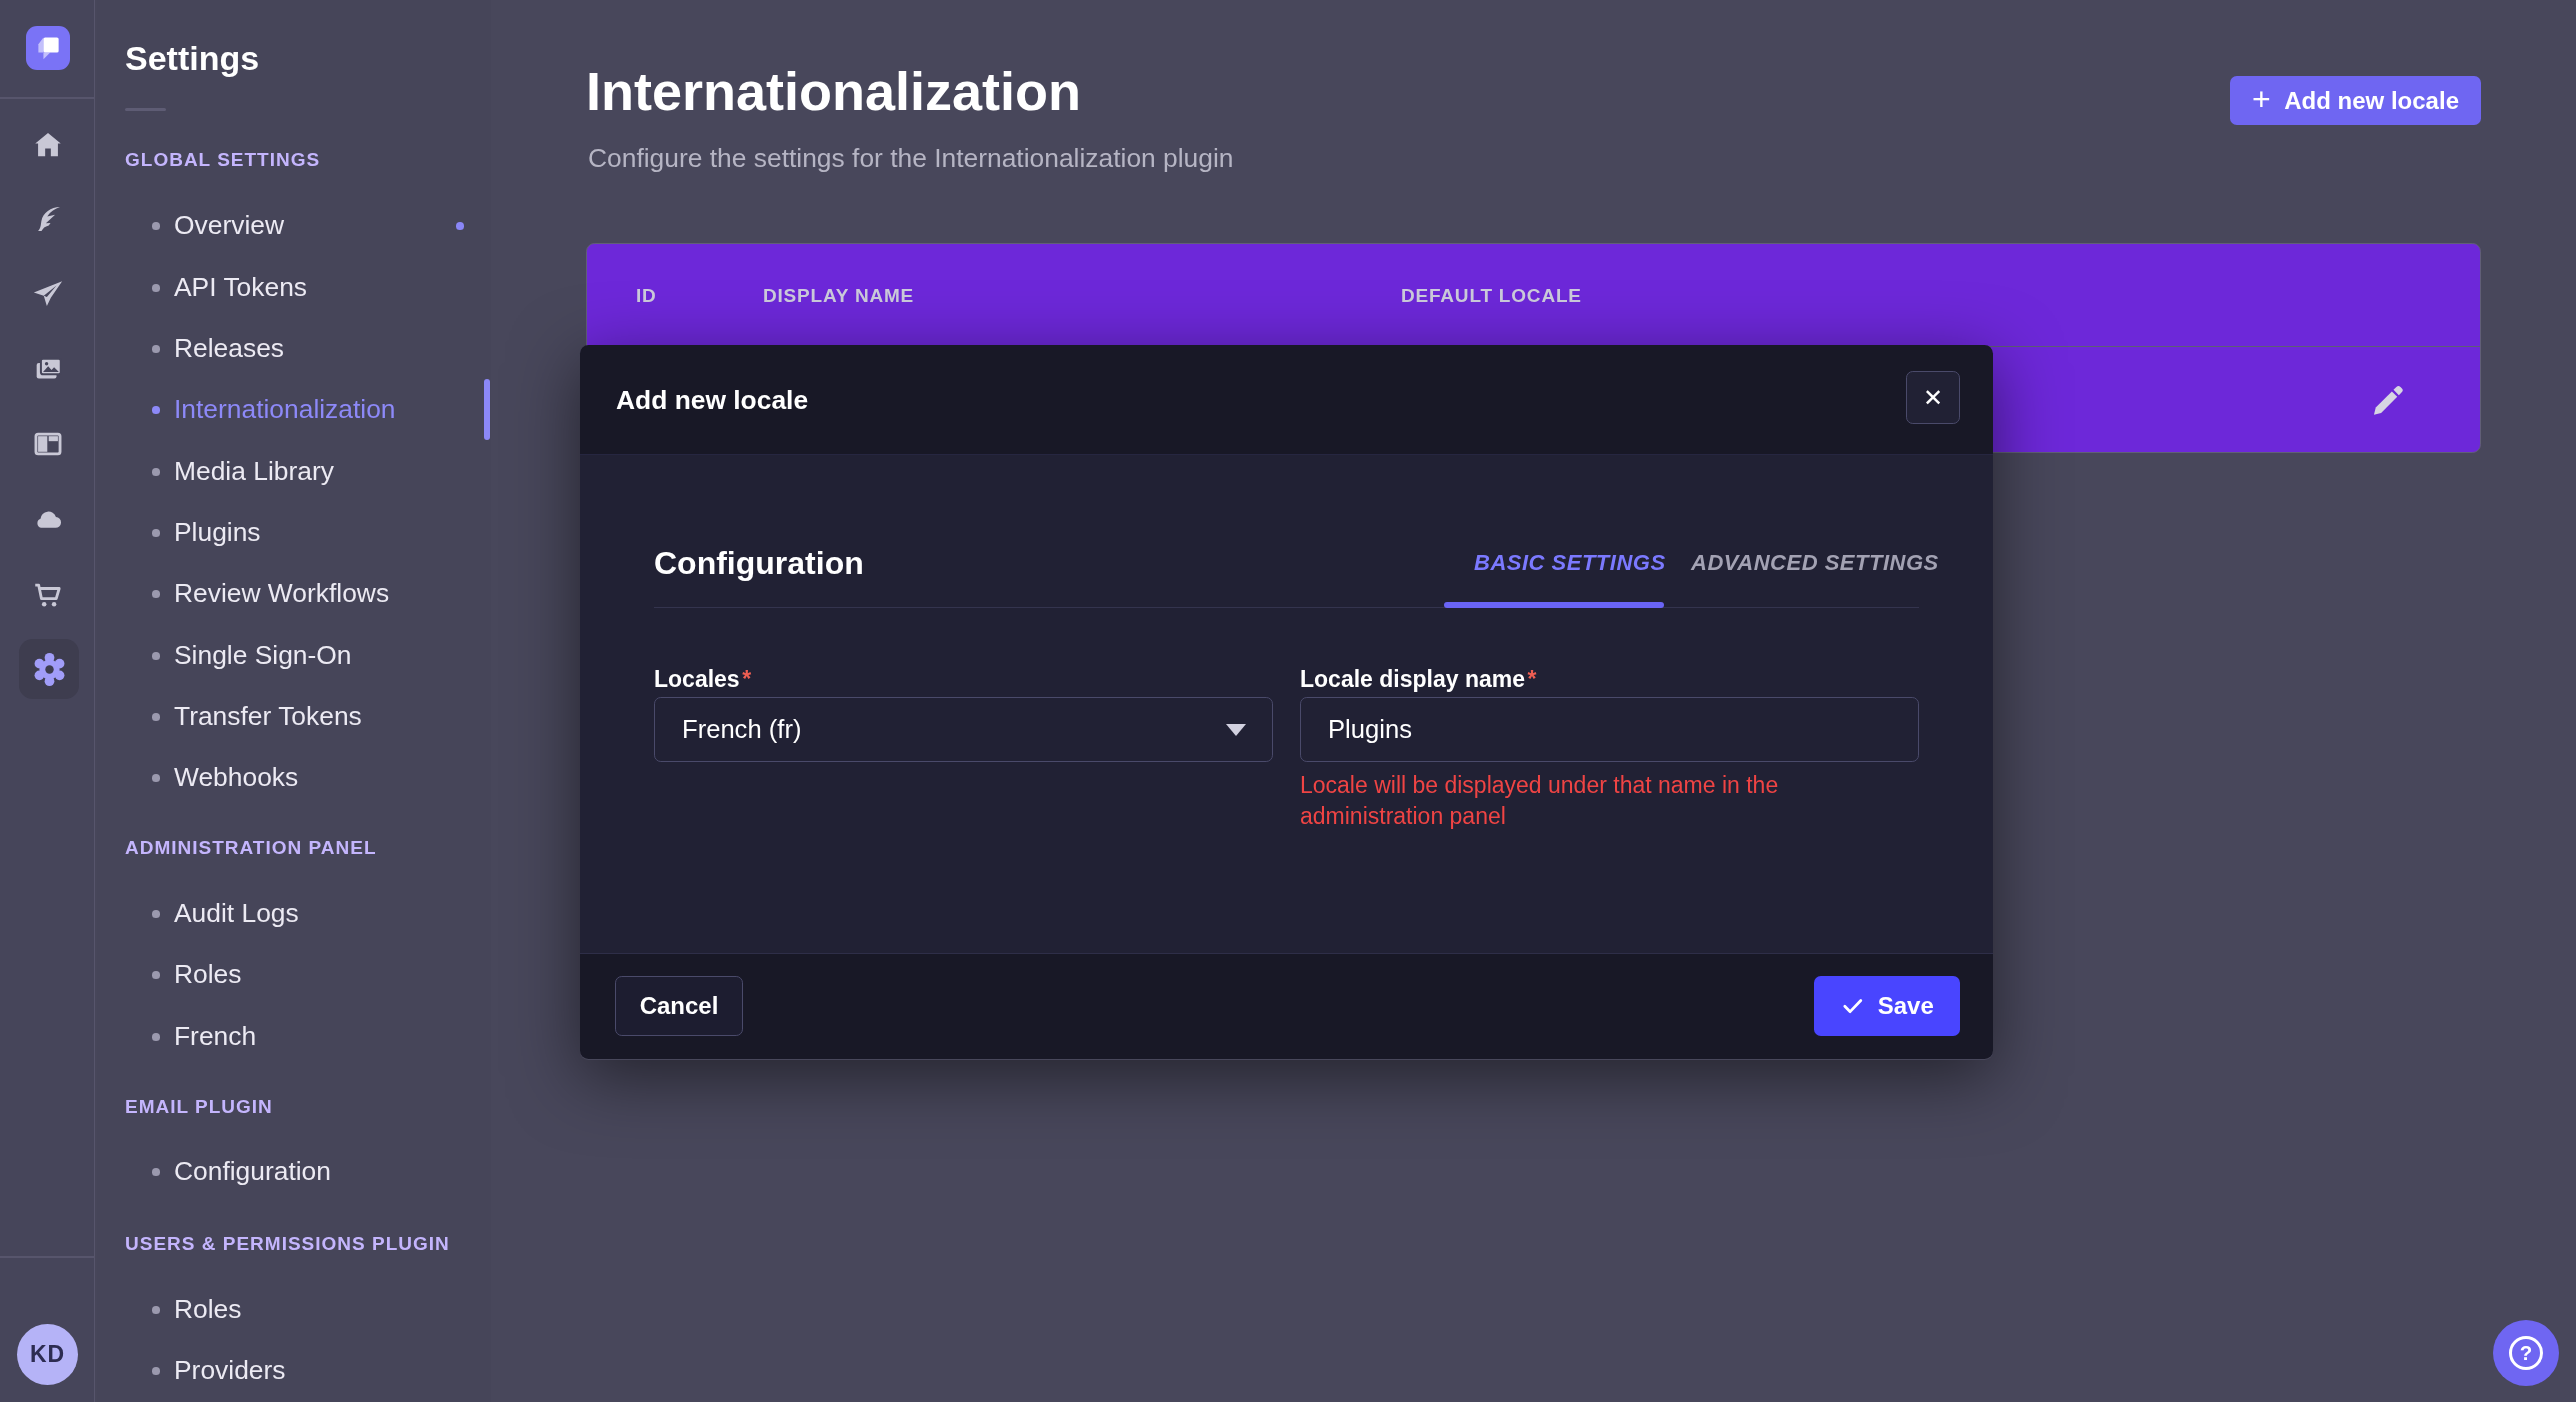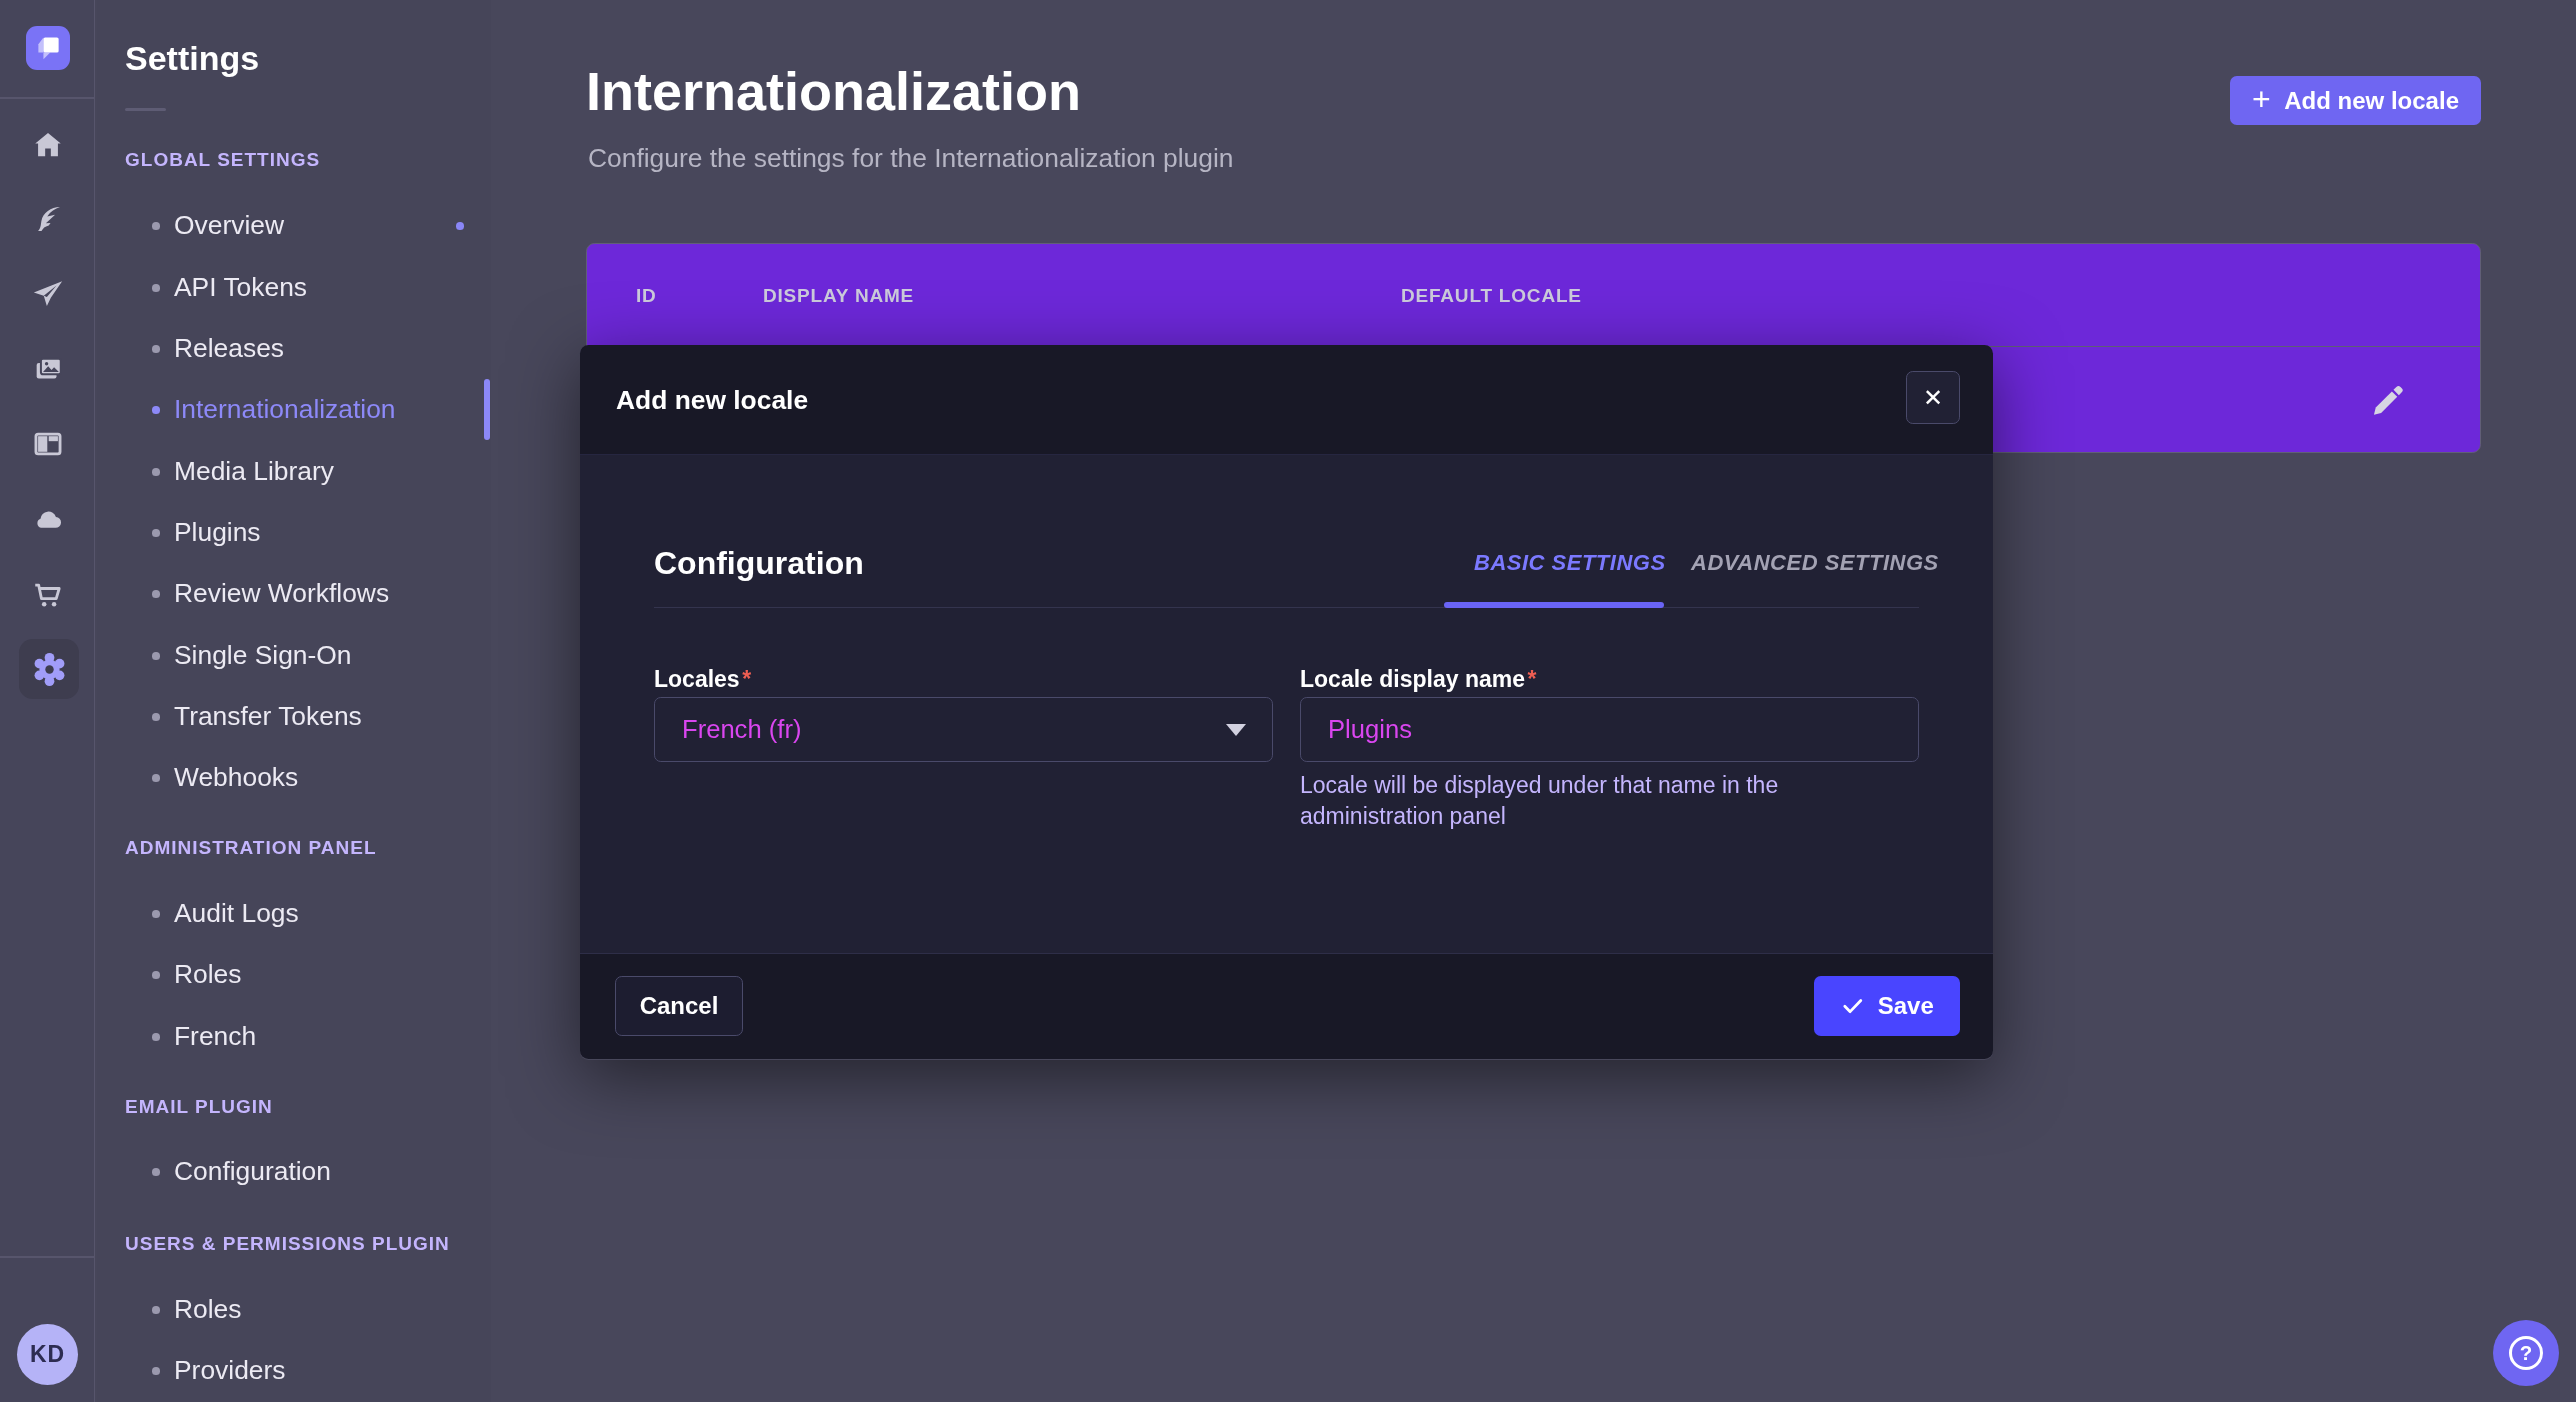--- a/index.html
+++ b/index.html
@@ -50,23 +50,23 @@
   .modal-body { position:absolute; left:0; top:110px; width:100%; height:498px; background:#212134; }
   .cfg-title { position:absolute; left:74px; top:90px; font-size:32px; font-weight:bold; color:#ffffff; }
   .tab { position:absolute; top:95px; font-size:22px; font-weight:bold; letter-spacing:0.5px; cursor:pointer;font-style:italic; }
   .tab.basic { left:894px; color:#7b79ff; }
   .tab.adv { left:1111px; color:#a3a2b3; }
   .tabs-divider { position:absolute; left:74px; top:152px; width:1265px; height:0.9px; background:#34344e; }
   .tab-underline { position:absolute; left:864px; top:147px; width:220px; height:6px; border-radius:3.4px; background:#6a64f5; }
   .field-label { position:absolute; top:211px; font-size:23px; font-weight:bold; color:#ffffff; }
   .field-label .req { color:#ee5e52; margin-left:2.6px; }
   .fbox { position:absolute; top:242px; height:65px; background:#212134; border:0.9px solid #4a4a6a; border-radius:6.8px; cursor:pointer; }
-  .fbox .val { position:absolute; left:27px; top:0; height:63px; line-height:63px; font-size:25.6px; color:#d946ef; }
+  .fbox .val { position:absolute; left:27px; top:0; height:63px; line-height:63px; font-size:25.6px; color:#ffffff; }
   .caret { position:absolute; right:25.6px; top:26.4px; width:0; height:0; border-left:10.2px solid transparent; border-right:10.2px solid transparent; border-top:12.8px solid #d2d1e0; }
-  .hint { position:absolute; left:720px; top:315px; width:596px; font-size:23px; line-height:31px; color:#c4b5fd; }
+  .hint { position:absolute; left:720px; top:315px; width:596px; font-size:23px; line-height:31px; color:#ef4444; }
   .modal-footer { position:absolute; left:0; top:608px; width:100%; height:106px; background:#181826; border-top:0.9px solid #2e2e48; border-radius:0 0 8.5px 8.5px; }
   .btn-cancel { position:absolute; left:35px; top:22px; width:128px; height:60px; background:#1d1d30; border:0.9px solid #4a4a6a; border-radius:6.8px; color:#fff; font-size:24px; font-weight:bold; display:flex; align-items:center; justify-content:center; cursor:pointer; }
   .btn-save { position:absolute; left:1234px; top:22px; width:146px; height:60px; background:#4945ff; border-radius:6.8px; color:#fff; font-size:24px; font-weight:bold; display:flex; align-items:center; justify-content:center; gap:12px; cursor:pointer; }
 
   
   .help { position:absolute; left:2493px; top:1320px; width:66px; height:66px; border-radius:50%; background:#6f66f2; display:flex; align-items:center; justify-content:center; cursor:pointer; }
   .help-q { width:34px; height:34px; border:3.4px solid #ffffff; border-radius:50%; color:#ffffff; font-size:20.4px; font-weight:bold; display:flex; align-items:center; justify-content:center; }
 </style>
 </head>
 <body>

